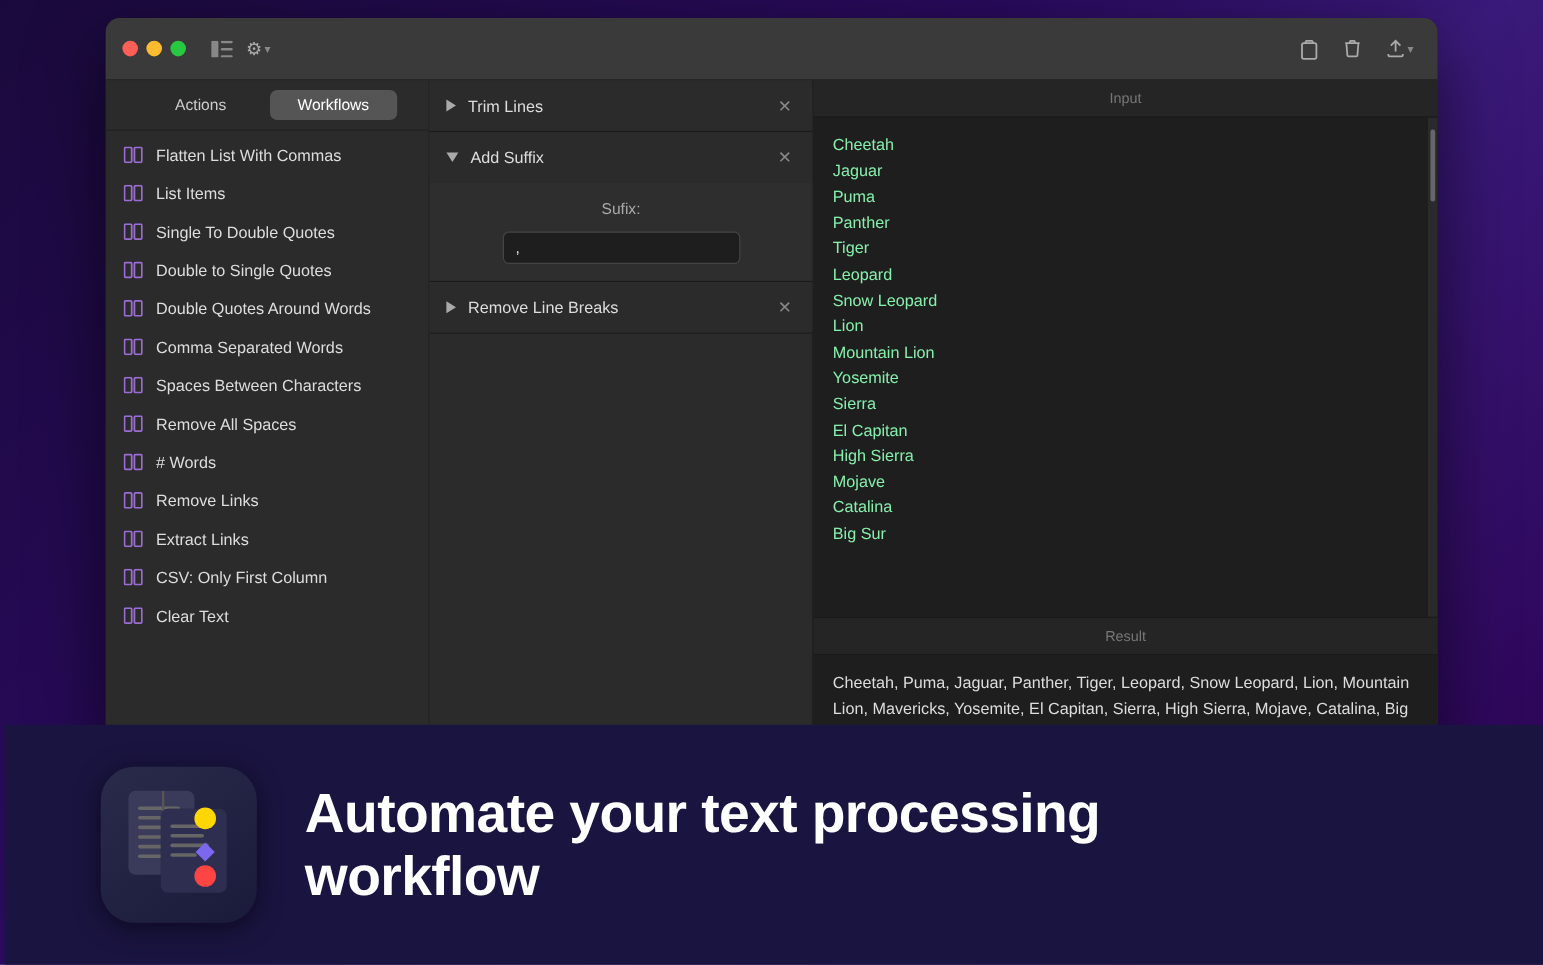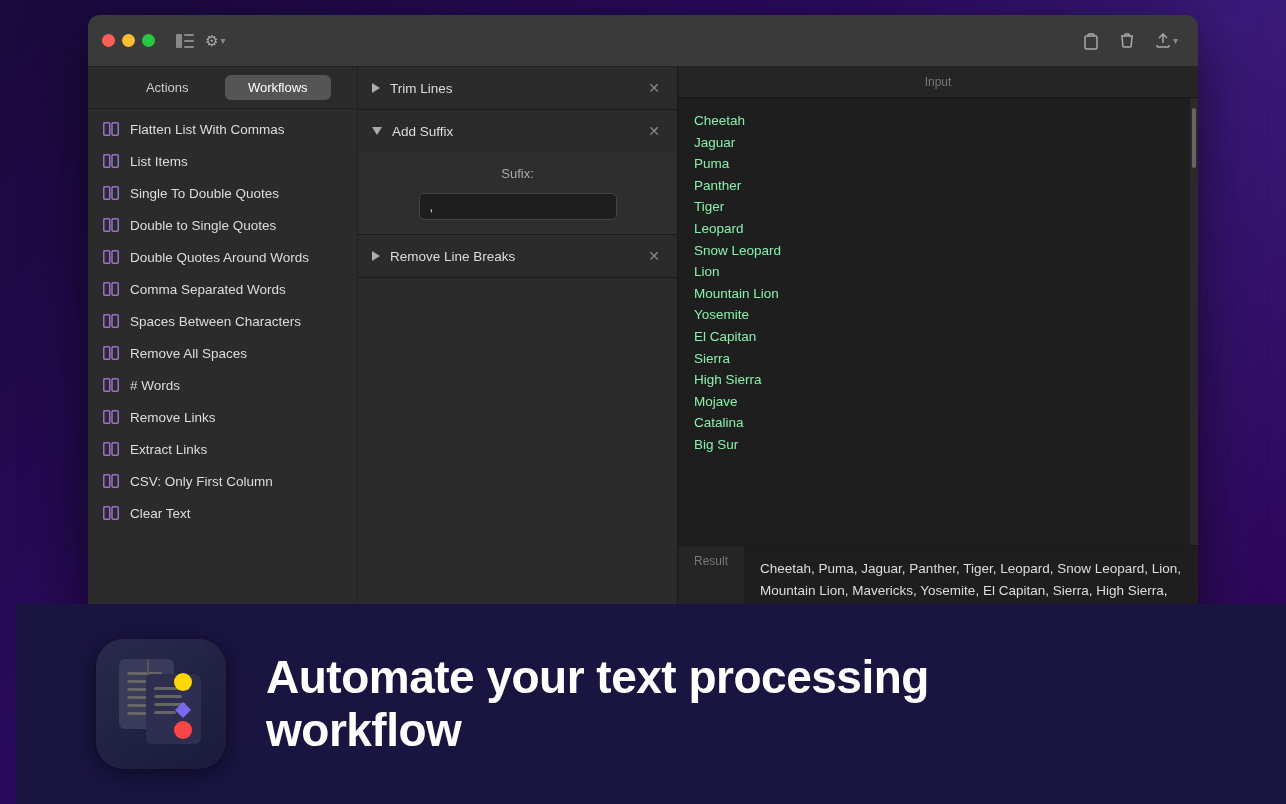--- a/index.html
+++ b/index.html
@@ -9,21 +9,21 @@
       font-family: -apple-system, BlinkMacSystemFont, 'SF Pro Text', 'Helvetica Neue', sans-serif;
       background: linear-gradient(135deg, #1a0a3c 0%, #2a0a5e 40%, #3a1a7a 60%, #2a0050 100%);
       overflow: hidden;
       position: relative;
     }
 
     
     .promo-area {
       position: absolute;
       bottom: 0;
-      left: 16px;
+      left: 4px;
       right: 0;
       height: 200px;
       background: #1a1440;
       display: flex;
       align-items: center;
       padding: 20px 80px;
       gap: 40px;
     }
 
     .app-icon {
@@ -330,20 +330,21 @@
       overflow-y: auto;
     }
 
     .panel-divider {
       height: 1px;
       background: #1a1a1a;
     }
 
     .result-section {
       display: flex;
+      flex-direction: column;
     }
 
     .result-content {
       padding: 12px 16px;
       color: #ddd;
       font-size: 13.5px;
       line-height: 1.6;
     }
 
     .scrollbar-track {
@@ -591,22 +592,22 @@
               <div>Cheetah</div>
               <div>Jaguar</div>
               <div>Puma</div>
               <div>Panther</div>
               <div>Tiger</div>
               <div>Leopard</div>
               <div>Snow Leopard</div>
               <div>Lion</div>
               <div>Mountain Lion</div>
               <div>Yosemite</div>
+              <div>Sierra</div>
               <div>El Capitan</div>
-              <div>Sierra</div>
               <div>High Sierra</div>
               <div>Mojave</div>
               <div>Catalina</div>
               <div>Big Sur</div>
             </div>
           <div class="scrollbar-track">
             <div class="scrollbar-thumb"></div>
           </div>
         </div>
       </div>

